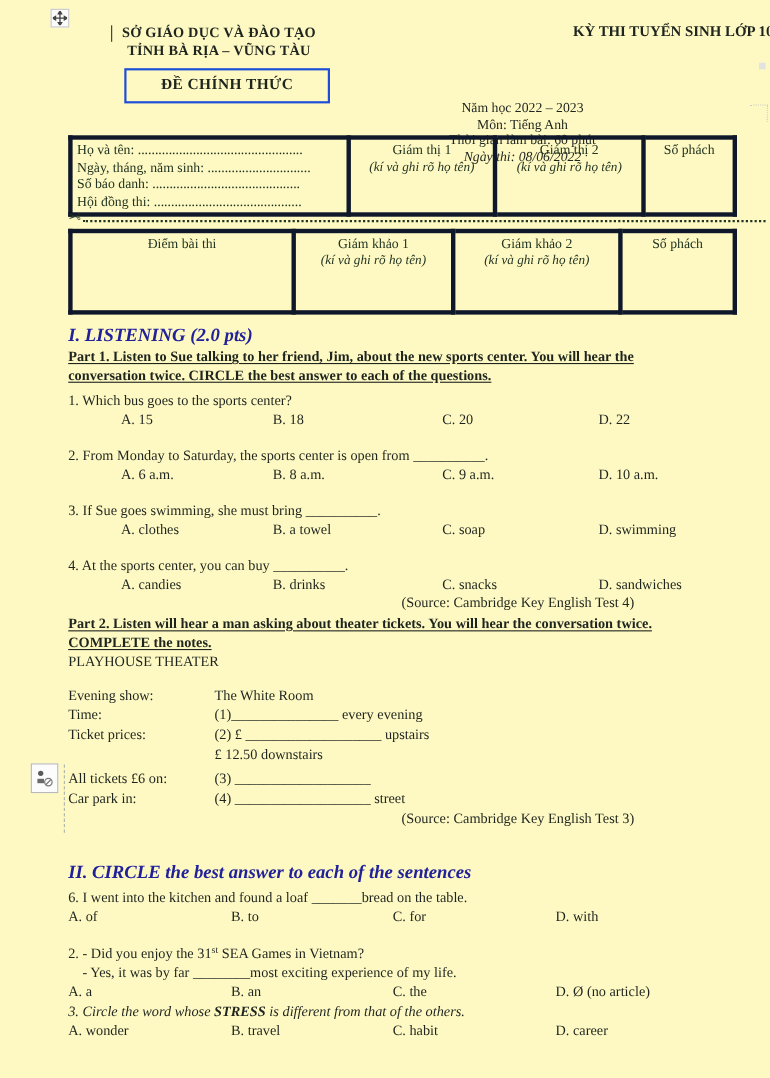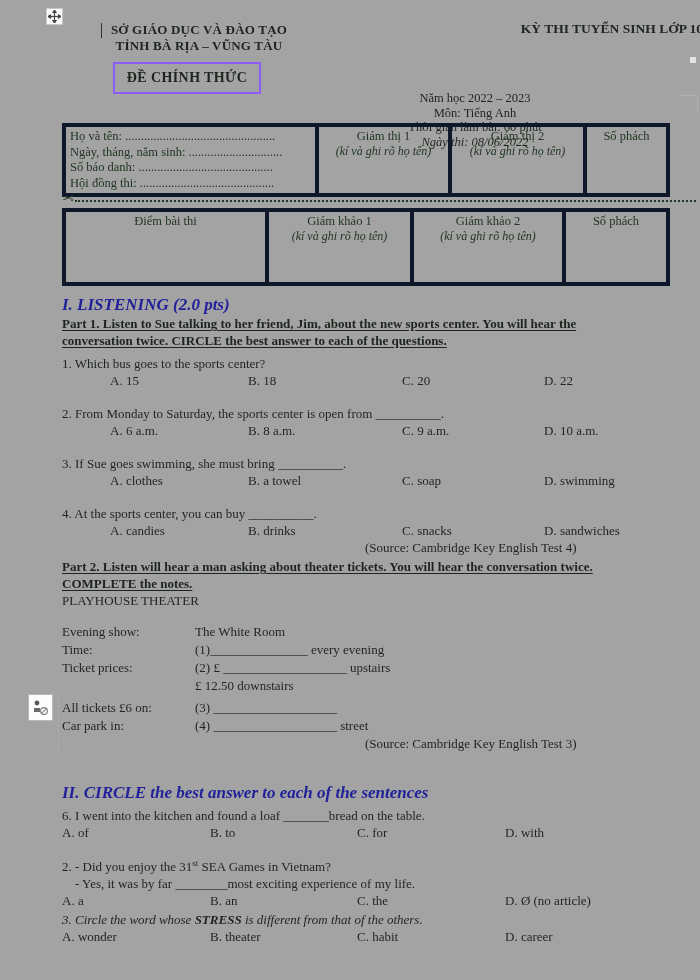--- a/index.html
+++ b/index.html
@@ -1,18 +1,18 @@
 <!DOCTYPE html>
 <html><head>
 <meta charset="utf-8">
 <style>
   * { margin:0; padding:0; box-sizing:border-box; }
   html,body { background:#e9e9e9; }
   .page {
-    position:relative; width:700px; height:980px; background:#a3a3a3;
+    position:relative; width:700px; height:980px; background:#fef9c3;
     font-family:"Liberation Serif","DejaVu Serif",serif;
     color:#1e241e; overflow:hidden;
   }
   
   .move-handle {
     position:absolute; left:46px; top:8px; width:17px; height:17px;
     border:1px solid #c9c9c9; background:#fbfbfb; display:flex;
     align-items:center; justify-content:center;
   }
   .cursor-mark { position:absolute; left:101px; top:23px; width:1px; height:15px; background:#333; }
@@ -21,22 +21,22 @@
     border-top:1px dotted #c4c4c4; border-right:1px dotted #c4c4c4; opacity:.8; }
   .anchor-box {
     position:absolute; left:28px; top:694px; width:25px; height:27px;
     border:1px solid #b9b9b9; background:#fcfcfc; display:flex; align-items:center; justify-content:center;
   }
   .anchor-dash { position:absolute; left:58px; top:695px; height:62px; width:0;
     border-left:1px dashed #a9b3a9; }
   
   .hdr-left { position:absolute; left:104px; top:22px; width:190px; text-align:center;
     font-size:13px; font-weight:bold; line-height:16px; letter-spacing:.2px; }
-  .stamp { position:absolute; left:113px; top:62px; width:148px; height:32px;
-    border:2px solid #8b5cf6; display:flex; align-items:center; justify-content:center;
+  .stamp { position:absolute; left:113px; top:62px; width:187px; height:32px;
+    border:2px solid #1d4ed8; display:flex; align-items:center; justify-content:center;
     font-size:14px; font-weight:bold; letter-spacing:.4px; }
   .hdr-right { position:absolute; left:330px; top:22px; width:290px; text-align:center;
     font-size:12.5px; line-height:14.5px; }
   .hdr-right .t1 { font-size:13.5px; font-weight:bold; margin-bottom:2px; }
   .hdr-right .it { font-style:italic; }
   
   table.frm { position:absolute; left:62px; border-collapse:collapse; table-layout:fixed;
     font-size:12.5px; color:#223522; }
   table.frm td { border:4px solid #0f172a; vertical-align:top; padding:2px 4px; }
   .t1 { top:123px; width:604px; height:67px; }
@@ -252,19 +252,19 @@
       <span class="o2">B. an</span>
       <span class="o3">C. the</span>
       <span>D. Ø (no article)</span>
     </div>
 
     <div class="q gap18 em-it">
       <span>3. Circle the word whose </span><span class="em-b">STRESS</span><span> is different from that of the others.</span>
     </div>
     <div class="opts opts2">
       <span class="o1">A. wonder</span>
-      <span class="o2">B. theater</span>
+      <span class="o2">B. travel</span>
       <span class="o3">C. habit</span>
       <span>D. career</span>
     </div>
 
   </div>
 </div>
 
 </body></html>

